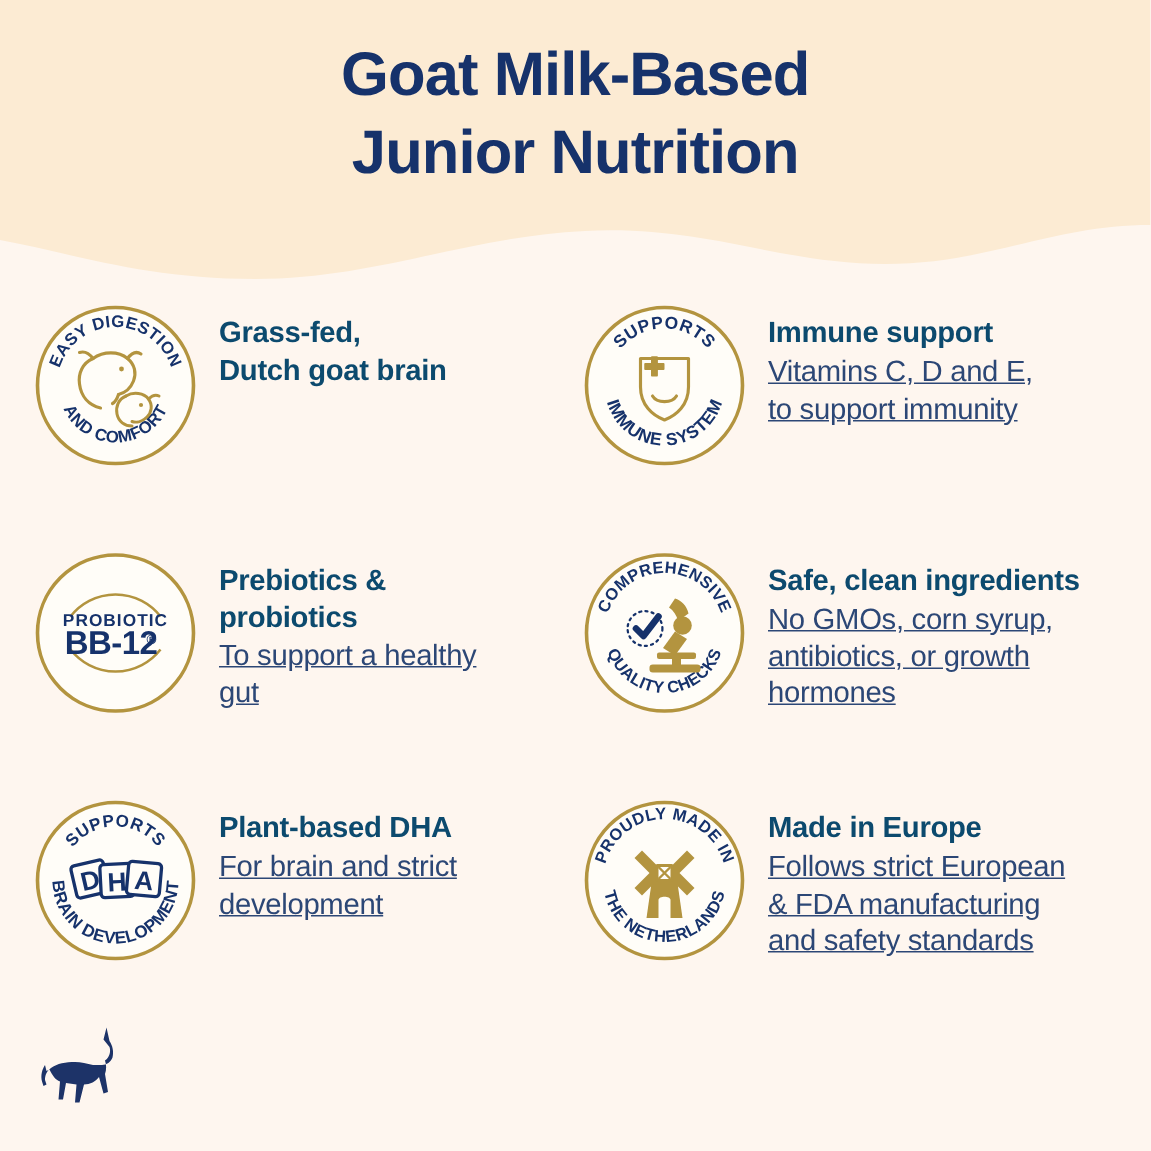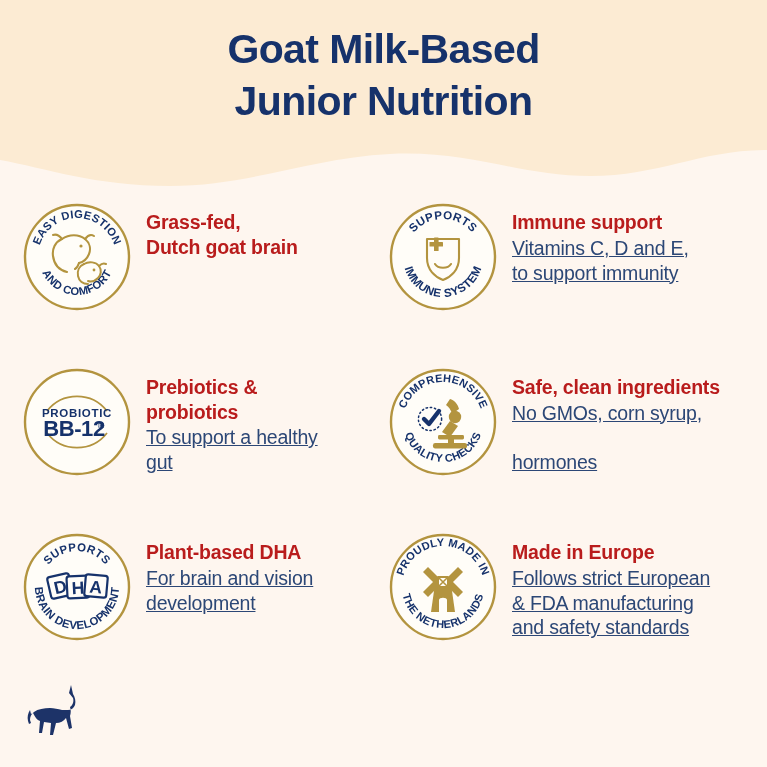--- a/index.html
+++ b/index.html
@@ -74,21 +74,21 @@
     height: 110px;
     margin-top: 6px;
   }
   .badge-wrap svg { display: block; }
 
   .feature-text {
     padding-top: 14px;
     min-width: 0;
   }
   .feature-title {
-    color: #b91c1c;
+    color: #0c4a6e;
     font-size: 19.5px;
     font-weight: bold;
     line-height: 1.26;
     letter-spacing: -0.2px;
     margin: 0 0 1px 0;
   }
   .feature-desc {
     color: #2C4776;
     font-size: 19.5px;
     font-weight: normal;
@@ -248,21 +248,21 @@
         </g>
 
         <circle cx="42" cy="52" r="11.6" fill="none" stroke="#16326B" stroke-width="1.5" stroke-dasharray="1.4 2.8" stroke-linecap="round"></circle>
         <path d="M36,52 L41,57 L51,44" fill="none" stroke="#16326B" stroke-width="4.4" stroke-linecap="round" stroke-linejoin="round"></path>
       </svg>
     </div>
     <div class="feature-text">
       <p class="feature-title">Safe, clean ingredients</p>
       <p class="feature-desc">
         <span>No GMOs, corn syrup,</span><br>
-        <br>
+        <span>antibiotics, or growth</span><br>
         <span>hormones</span>
       </p>
     </div>
   </div>
 
   <div class="feature">
     <div class="badge-wrap">
       <svg viewBox="0 0 110 110" width="110" height="110">
         <defs>
           <path id="arcTop5" d="M 19,55 A 36,36 0 0 1 91,55" fill="none"></path>
@@ -288,21 +288,21 @@
 
         <g transform="rotate(5 74 54)">
           <rect x="63" y="43" width="22" height="22" rx="2.5" fill="#FFFDF8" stroke="#16326B" stroke-width="2.2"></rect>
           <text x="74" y="61" text-anchor="middle" font-family="Liberation Sans, sans-serif" font-size="17.5" font-weight="bold" fill="#16326B">A</text>
         </g>
       </svg>
     </div>
     <div class="feature-text">
       <p class="feature-title">Plant-based DHA</p>
       <p class="feature-desc">
-        <span>For brain and vision</span><br>
+        <span>For brain and strict</span><br>
         <span>development</span>
       </p>
     </div>
   </div>
 
   <div class="feature">
     <div class="badge-wrap">
       <svg viewBox="0 0 110 110" width="110" height="110">
         <defs>
           <path id="arcTop6" d="M 14,55 A 41,41 0 0 1 96,55" fill="none"></path>

